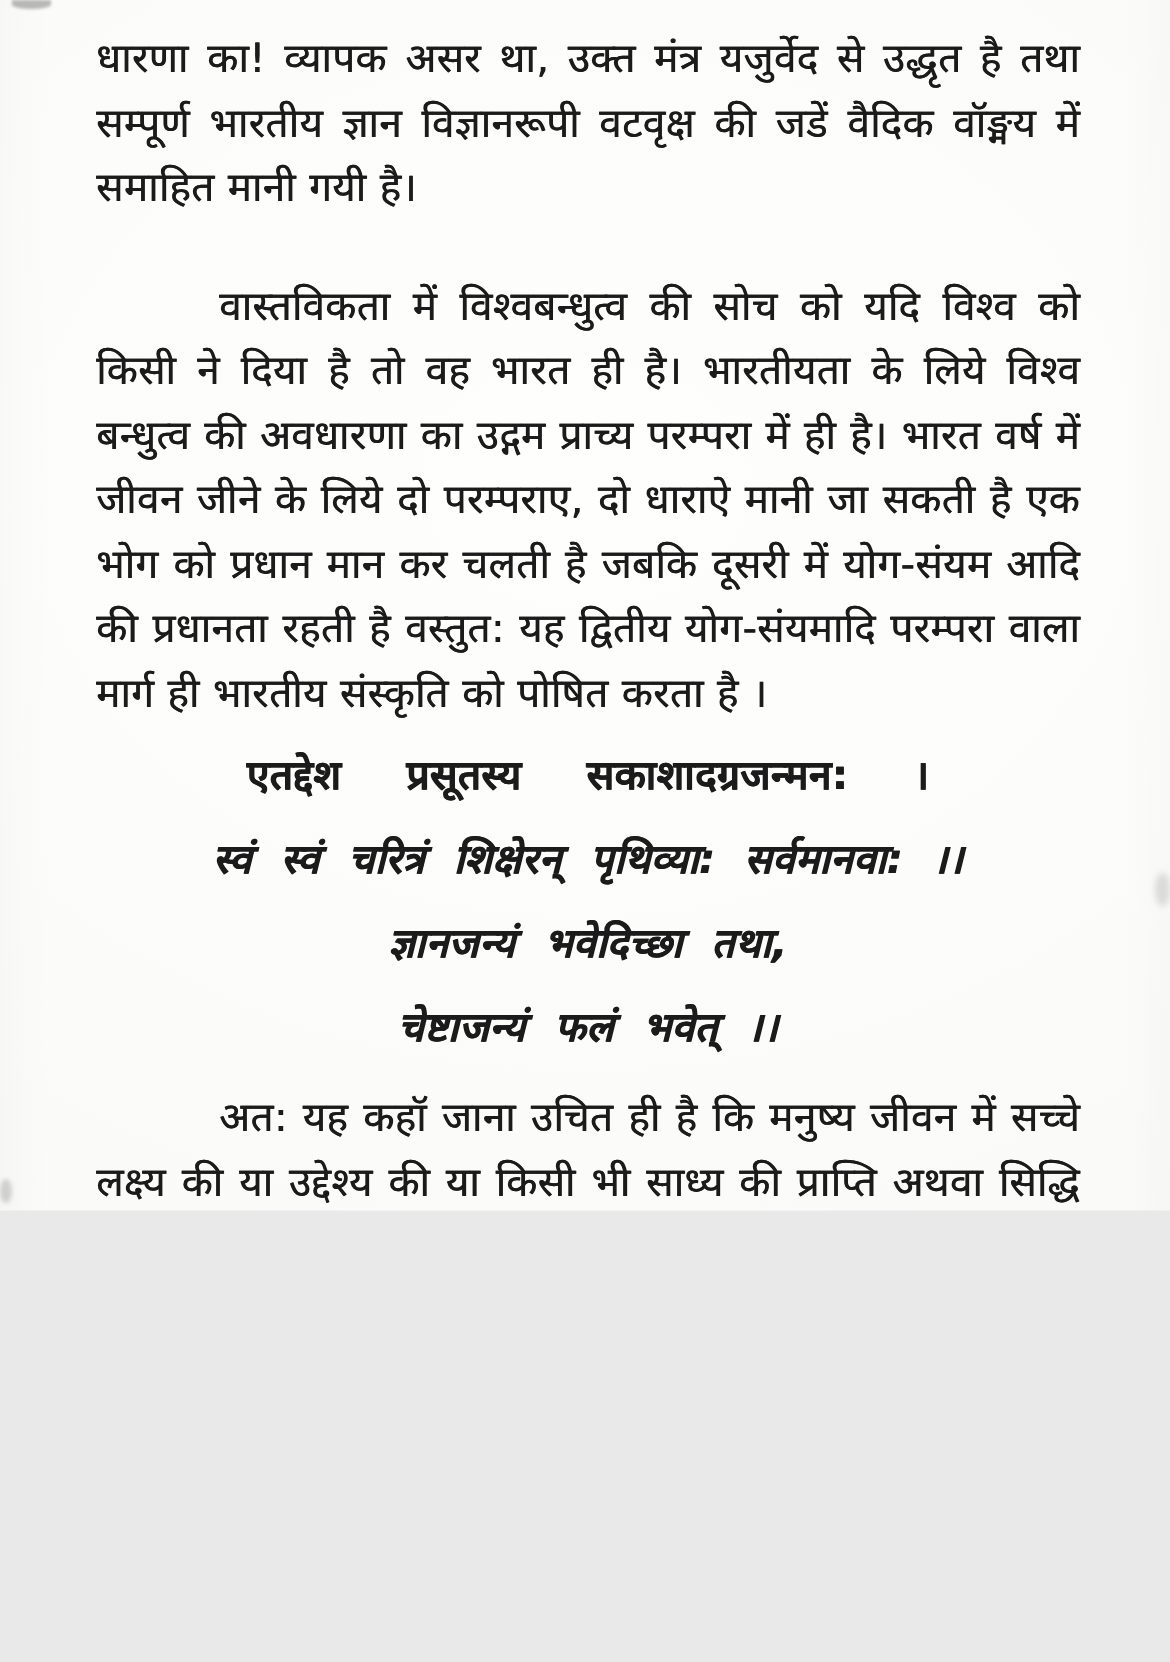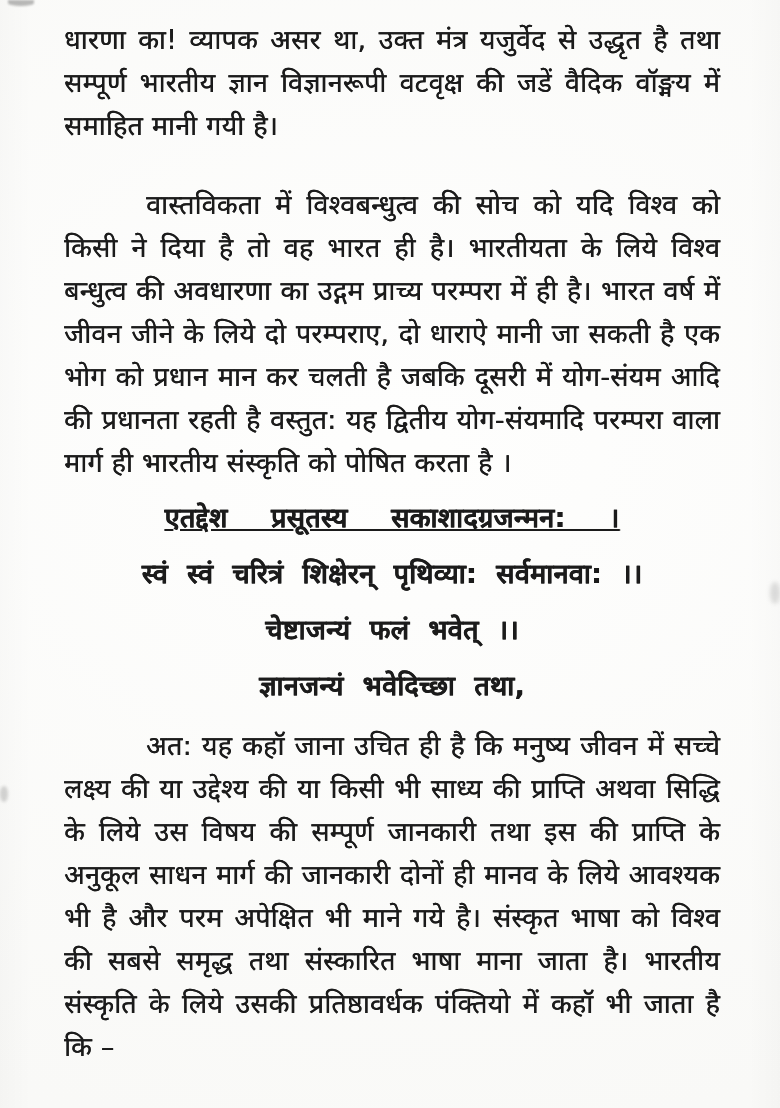--- a/index.html
+++ b/index.html
@@ -8,21 +8,21 @@
   }
   body {
     width: 780px;
     height: 1108px;
     background: #e9e9e9;
     overflow: hidden;
   }
   .page {
     position: relative;
     width: 780px;
-    height: 1108px;
+    height: 807px;
     box-sizing: border-box;
     padding: 18px 60px 0 64px;
     background: #fdfdfb;
     background-image:
       radial-gradient(ellipse 900px 700px at 50% 40%, rgba(255,255,255,0.6), rgba(0,0,0,0.015)),
       linear-gradient(90deg, rgba(0,0,0,0.02) 0%, rgba(0,0,0,0) 4%, rgba(0,0,0,0) 96%, rgba(0,0,0,0.02) 100%);
     color: #1b1b1b;
     font-family: "DejaVu Sans", sans-serif;
     overflow: hidden;
   }
@@ -42,22 +42,22 @@
     text-align: center;
     font-weight: bold;
   }
   .verse p {
     margin: 0 0 20px 0;
     font-size: 27px;
     line-height: 36px;
     letter-spacing: 0.3px;
     text-shadow: 0.4px 0 0 currentColor;
   }
-  .verse p.wide-gaps { word-spacing: 1.25em; text-decoration: underline; }
-  .verse p.med-gaps  { word-spacing: 0.35em; }
+  .verse p.wide-gaps { word-spacing: 1.25em; }
+  .verse p.med-gaps  { word-spacing: 0.35em; font-style: italic; }
   
   .artifact {
     position: absolute;
     pointer-events: none;
   }
   .artifact.top-left {
     left: 8px; top: 0;
     width: 26px; height: 6px;
     background: rgba(60,60,60,0.35);
     border-radius: 0 0 60% 60%;
@@ -91,19 +91,19 @@
 
   <p class="para tight indent">वास्तविकता में विश्वबन्धुत्व की सोच को यदि विश्व को किसी ने दिया है तो वह भारत ही है। भारतीयता के लिये विश्व बन्धुत्व की अवधारणा का उद्गम प्राच्य परम्परा में ही है। भारत वर्ष में जीवन जीने के लिये दो परम्पराए, दो धाराऐ मानी जा सकती है एक भोग को प्रधान मान कर चलती है जबकि दूसरी में योग-संयम आदि की प्रधानता रहती है वस्तुत: यह द्वितीय योग-संयमादि परम्परा वाला मार्ग ही भारतीय संस्कृति को पोषित करता है ।</p>
 
   <div class="verse">
     <p class="wide-gaps">एतद्देश प्रसूतस्य सकाशादग्रजन्मन: ।</p>
     <p class="med-gaps">स्वं स्वं चरित्रं शिक्षेरन् पृथिव्या: सर्वमानवा: ।।</p>
   </div>
 
 
   <div class="verse">
+    <p class="med-gaps">ज्ञानजन्यं भवेदिच्छा तथा,</p>
     <p class="med-gaps">चेष्टाजन्यं फलं भवेत् ।।</p>
-    <p class="med-gaps">ज्ञानजन्यं भवेदिच्छा तथा,</p>
   </div>
 
   <p class="para indent last">अत: यह कहॉ जाना उचित ही है कि मनुष्य जीवन में सच्चे लक्ष्य की या उद्देश्य की या किसी भी साध्य की प्राप्ति अथवा सिद्धि के लिये उस विषय की सम्पूर्ण जानकारी तथा इस की प्राप्ति के अनुकूल साधन मार्ग की जानकारी दोनों ही मानव के लिये आवश्यक भी है और परम अपेक्षित भी माने गये है। संस्कृत भाषा को विश्व की सबसे समृद्ध तथा संस्कारित भाषा माना जाता है। भारतीय संस्कृति के लिये उसकी प्रतिष्ठावर्धक पंक्तियो में कहॉ भी जाता है कि –</p>
 
 </div>
 
 </body></html>

